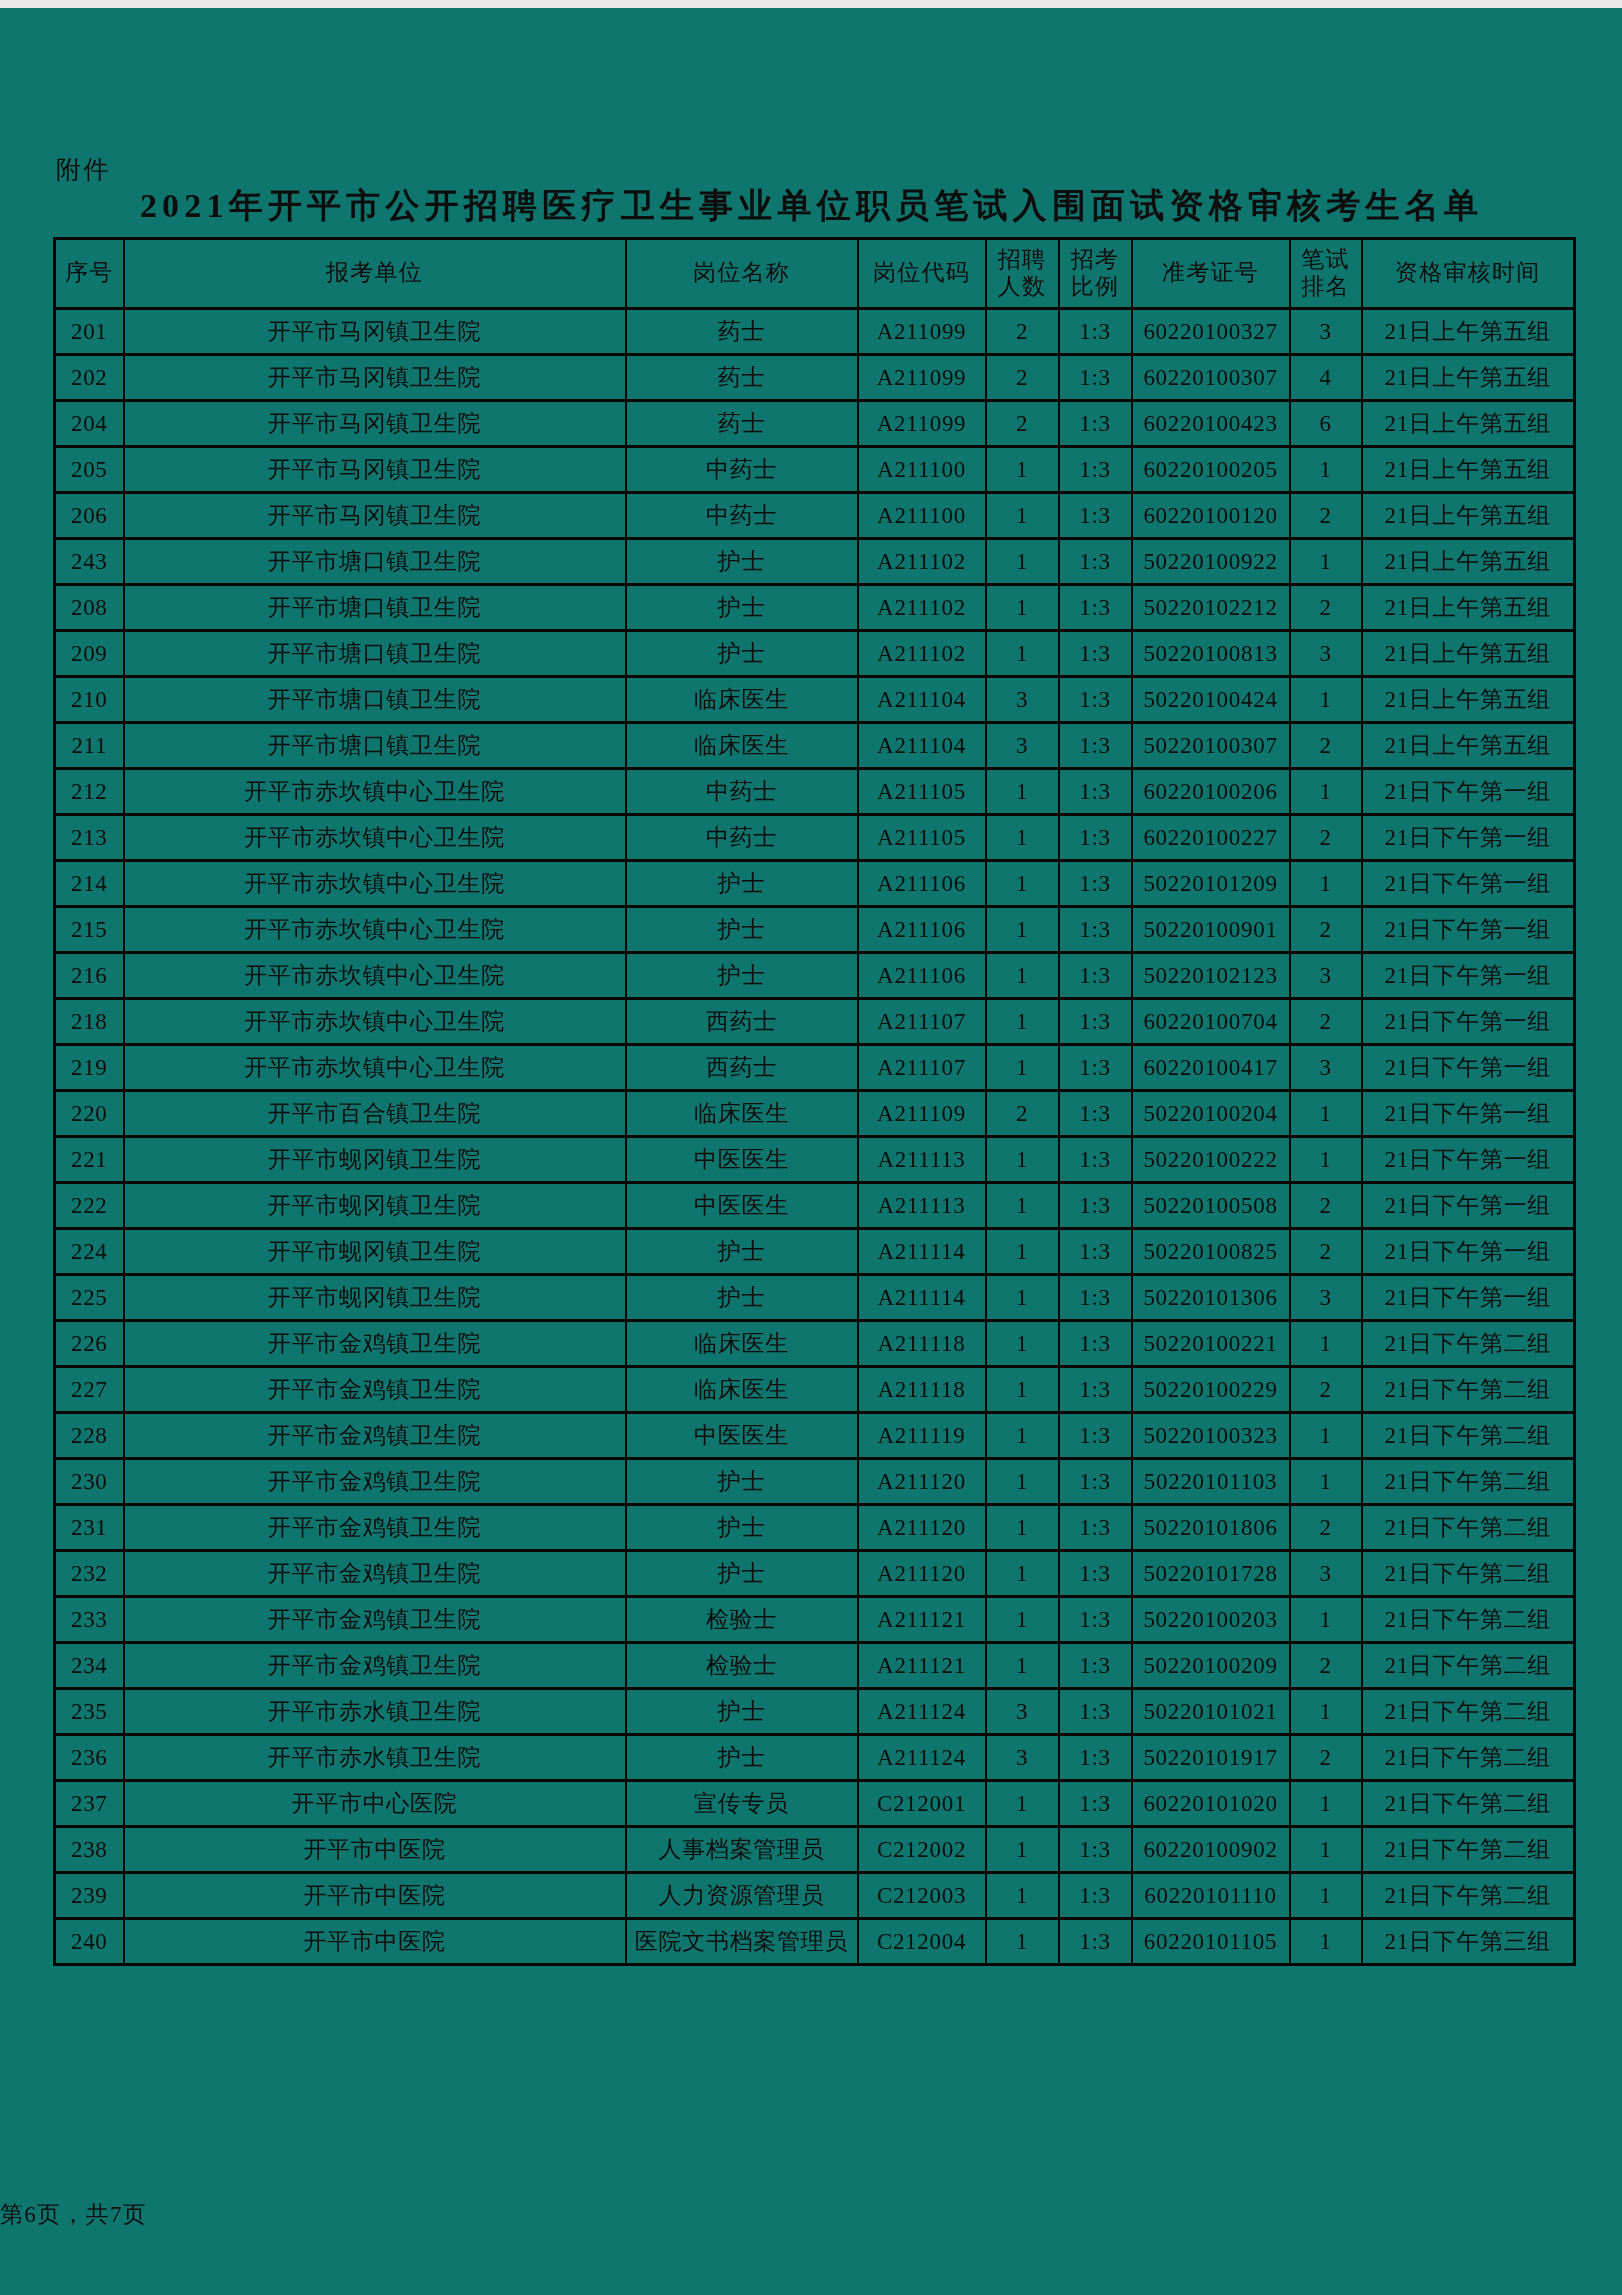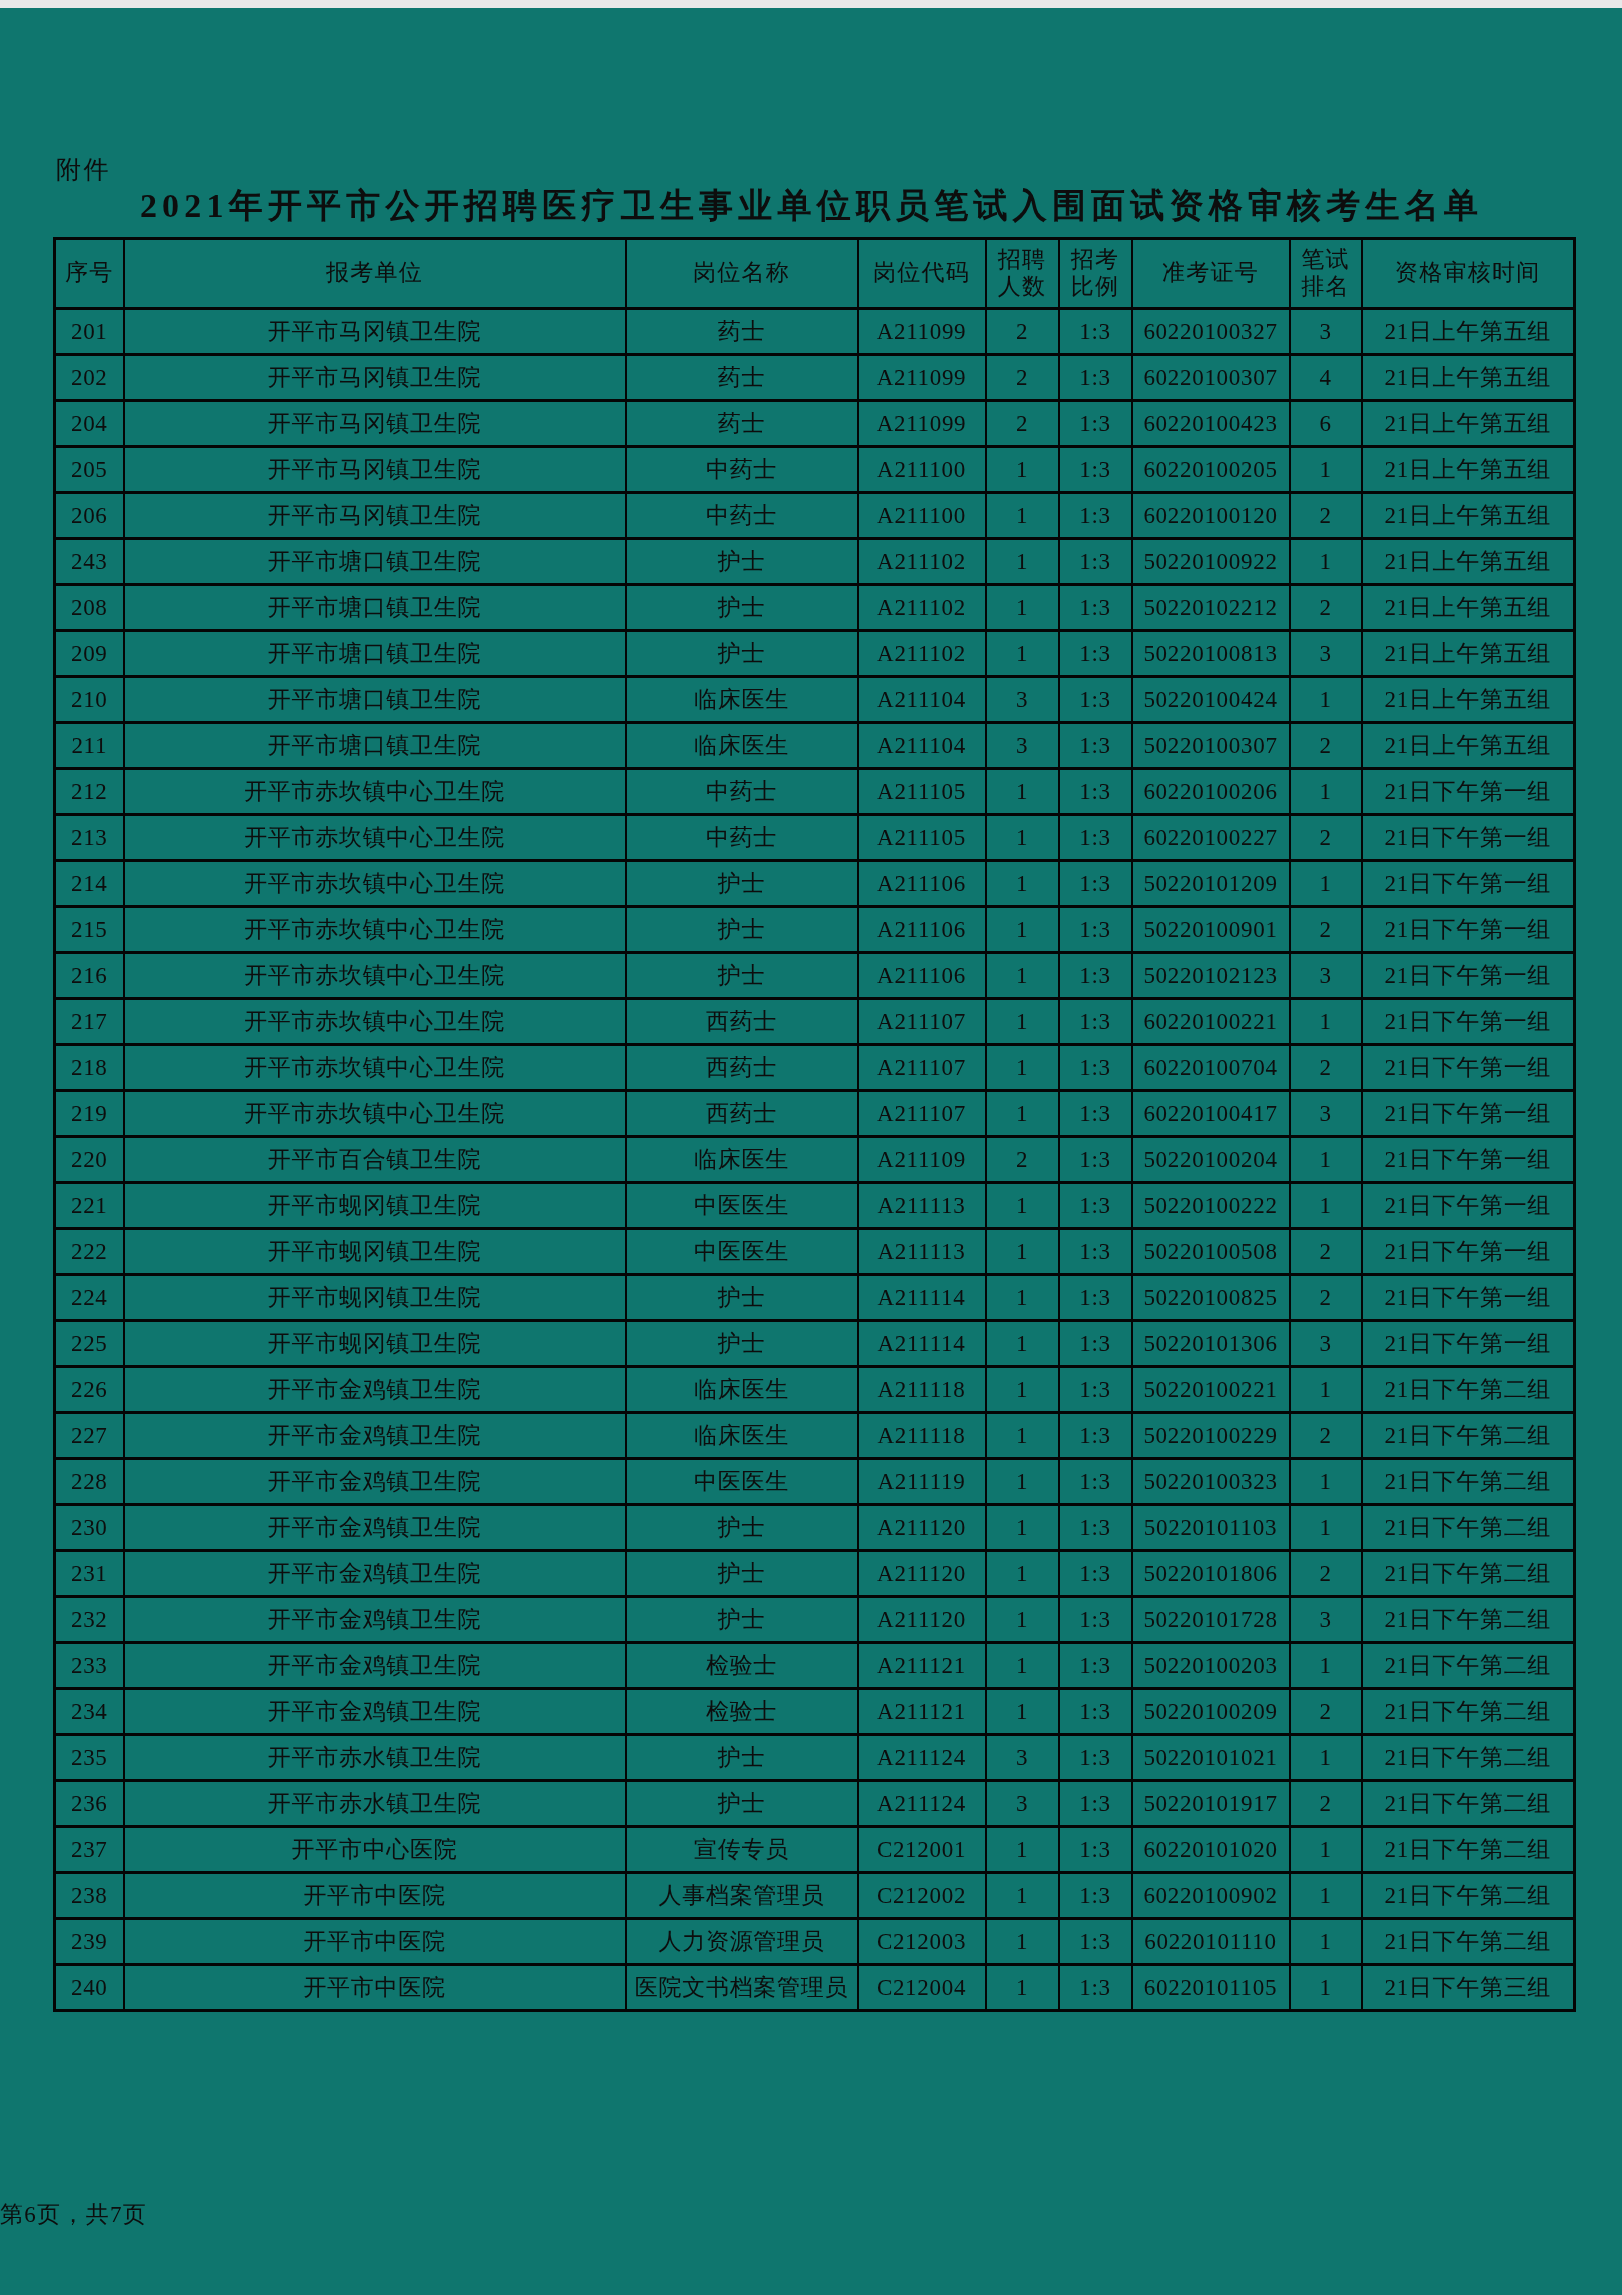--- a/index.html
+++ b/index.html
@@ -282,31 +282,20 @@
           <td>开平市赤坎镇中心卫生院</td>
           <td>护士</td>
           <td>A211106</td>
           <td>1</td>
           <td>1:3</td>
           <td>50220102123</td>
           <td>3</td>
           <td>21日下午第一组</td>
         </tr>
         <tr>
-          <td>217</td>
-          <td>开平市赤坎镇中心卫生院</td>
-          <td>西药士</td>
-          <td>A211107</td>
-          <td>1</td>
-          <td>1:3</td>
-          <td>60220100221</td>
-          <td>1</td>
-          <td>21日下午第一组</td>
-        </tr>
-        <tr>
           <td>218</td>
           <td>开平市赤坎镇中心卫生院</td>
           <td>西药士</td>
           <td>A211107</td>
           <td>1</td>
           <td>1:3</td>
           <td>60220100704</td>
           <td>2</td>
           <td>21日下午第一组</td>
         </tr>

